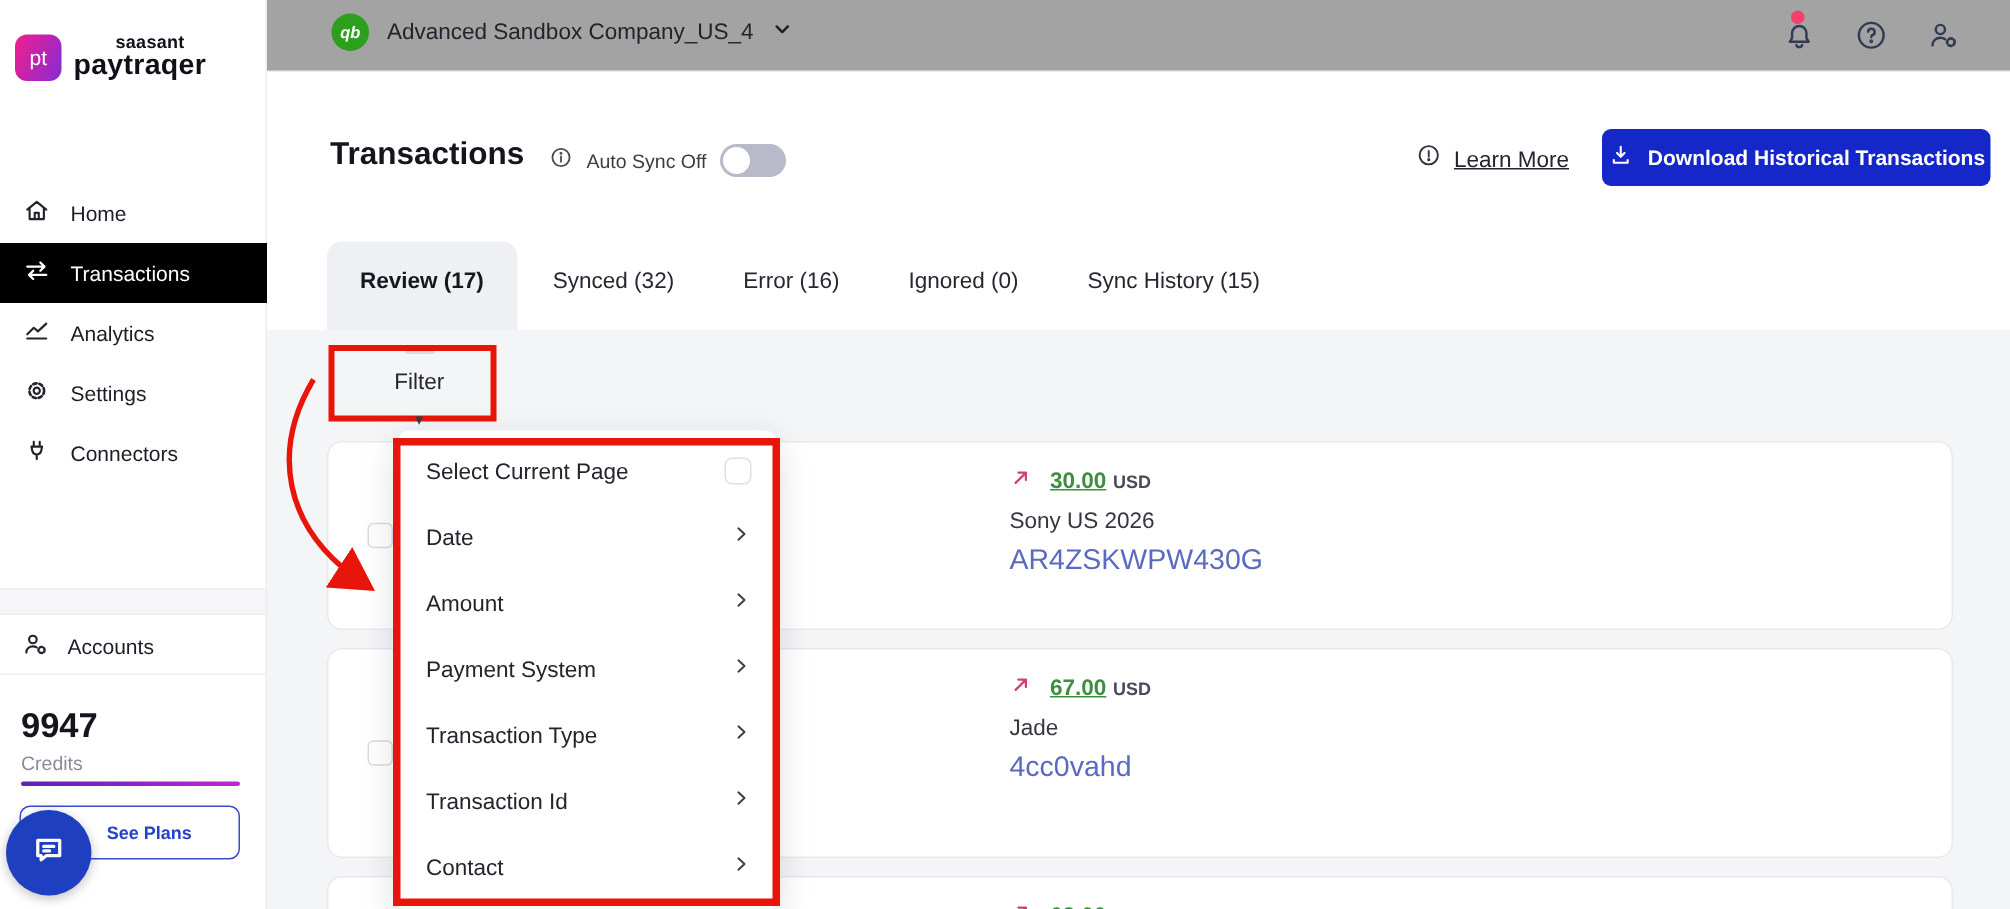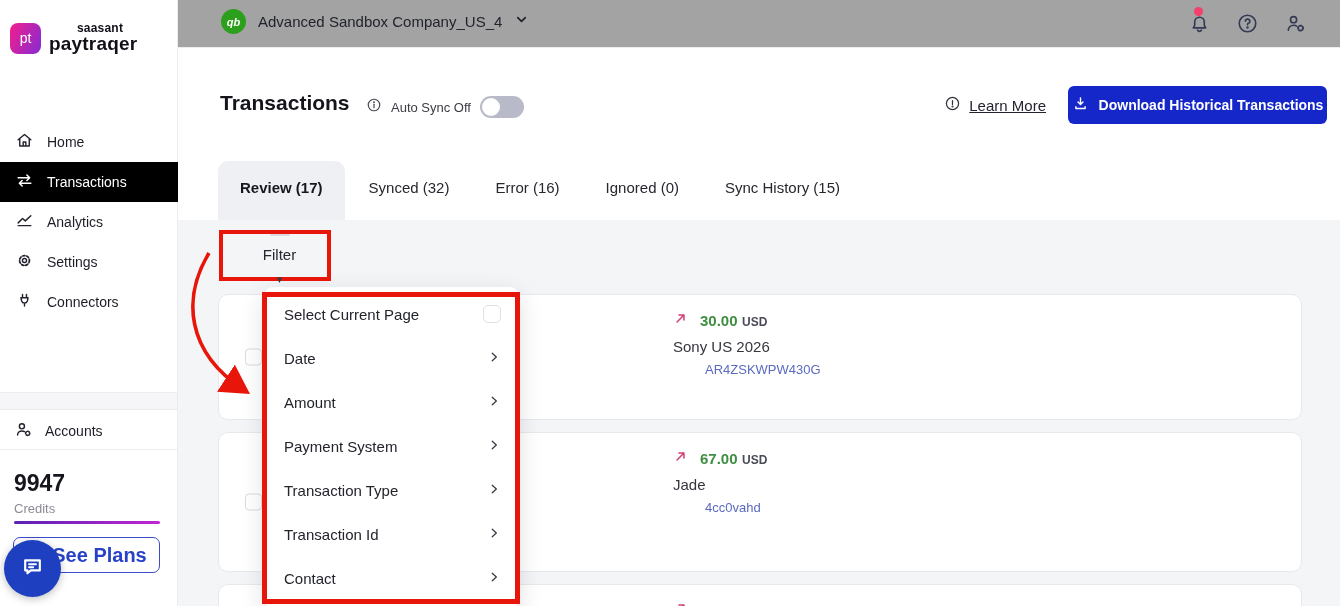--- a/index.html
+++ b/index.html
@@ -25,21 +25,21 @@
   .side-band { position:absolute; left:0; top:392px; width:177px; height:18px;
     background:#f6f6f8; border-top:1px solid #ededf1; border-bottom:1px solid #ededf1; }
   .accounts { position:absolute; left:0; top:412px; width:177px; height:38px; display:flex;
     align-items:center; gap:12px; padding-left:14px; font-size:14px; color:#1d1d27;
     border-bottom:1px solid #ededf1; cursor:pointer; }
   .credits-value { position:absolute; left:14px; top:470px; font-size:23px; font-weight:bold; color:#15151d; }
   .credits-label { position:absolute; left:14px; top:501px; font-size:13px; color:#8b8b97; }
   .credits-bar { position:absolute; left:14px; top:521px; width:146px; height:3px; border-radius:2px;
     background:linear-gradient(90deg,#5b21b6,#c026d3); }
   .see-plans { position:absolute; left:13px; top:537px; width:147px; height:36px; background:#fff;
-    border:1px solid #3b4cc8; border-radius:7px; color:#2742c8; font-size:20px; font-weight:bold;
+    border:1px solid #3b4cc8; border-radius:7px; color:#2742c8; font-size:12px; font-weight:bold;
     display:flex; align-items:center; justify-content:center; padding-left:26px; cursor:pointer;
     font-family:"Liberation Sans", sans-serif; }
   .chat-fab { position:absolute; left:4px; top:540px; width:57px; height:57px; border-radius:50%;
     background:#1d3fc0; display:flex; align-items:center; justify-content:center; z-index:40; cursor:pointer;
     box-shadow:0 2px 8px rgba(0,0,0,.25); }
 
   
   .topbar { position:absolute; left:178px; top:0; width:1162px; height:48px; background:#a3a3a3;
     border-bottom:1px solid #eceded; }
   .company { position:absolute; left:43px; top:9px; display:flex; align-items:center; gap:12px; cursor:pointer; }
@@ -79,24 +79,24 @@
 
   .card { position:absolute; left:40px; width:1084px; background:#fff; border:1px solid #e9e9ed;
     border-radius:10px; z-index:1; }
   .card-1 { top:74px; height:126px; }
   .card-2 { top:212px; height:140px; }
   .card-3 { top:364px; height:120px; }
   .row-check { position:absolute; left:26px; top:50%; transform:translateY(-50%); width:17px; height:17px;
     background:#fff; border:1px solid #dadae1; border-radius:4px; cursor:pointer; }
   .tx { position:absolute; left:454px; top:16px; }
   .tx-amount-row { display:flex; align-items:center; gap:12px; }
-  .tx-amount { font-size:15px; font-weight:bold; color:#3e8e41; }
+  .tx-amount { font-size:15px; font-weight:bold; color:#3e8e41;text-decoration:underline; }
   .tx-currency { font-size:12px; font-weight:bold; color:#4a4a58; }
   .tx-name { font-size:15px; color:#35363f; margin-top:8px; }
-  .tx-id { font-size:13px; color:#5a6ac0; margin-top:7px; cursor:pointer;margin-left:32px; }
+  .tx-id { font-size:19px; color:#5a6ac0; margin-top:7px; cursor:pointer; }
 
   .dropdown { position:absolute; left:87px; top:67px; width:253px; z-index:5; background:#fff;
     border-radius:8px; box-shadow:0 8px 24px rgba(30,30,50,.16); padding:5px 0 8px 0; }
   .dd-item { height:44px; display:flex; align-items:center; justify-content:space-between;
     padding:0 17px 0 19px; font-size:15px; color:#23242c; cursor:pointer; }
   .dd-check { width:18px; height:18px; background:#fff; border:1px solid #e0e0e6; border-radius:5px; cursor:pointer; }
 
   .dd-annot { position:absolute; left:84px; top:72px; width:258px; height:312px;
     border:5px solid #e8150b; z-index:6; pointer-events:none; }
   .arrow-annot { position:absolute; left:0; top:0; width:120px; height:200px; z-index:7; pointer-events:none; }

